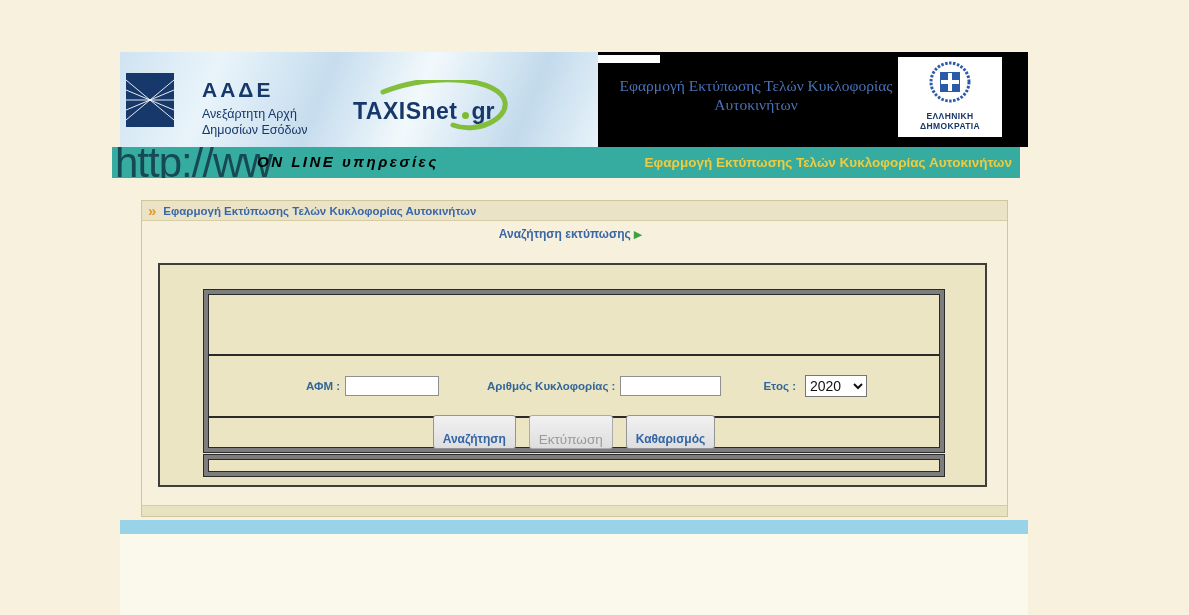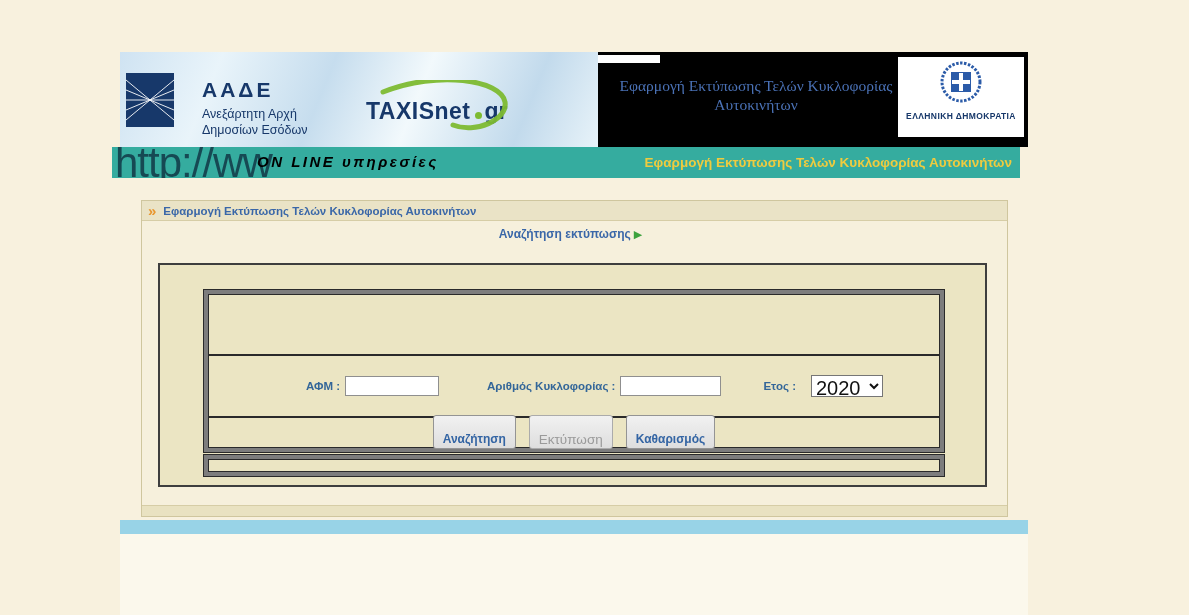--- a/index.html
+++ b/index.html
@@ -14,31 +14,31 @@
   .banner { position:absolute; left:120px; top:52px; width:908px; height:95px; }
   .banner-left {
     position:absolute; left:0; top:0; width:536px; height:95px;
     background: linear-gradient(112deg,#cfe3f2 0%, #e9f4fa 18%, #c6ddee 38%, #f2f9fc 55%, #c2daec 75%, #e8f3f9 90%, #bdd7ea 100%);
   }
   .aade-logo { position:absolute; left:6px; top:21px; width:48px; height:54px; background:#17386A; }
   .aade-acronym { position:absolute; left:82px; top:26px; font-size:21px; font-weight:bold; color:#17386A; letter-spacing:3px; }
   .aade-sub { position:absolute; left:82px; top:54px; font-size:12.5px; color:#17386A; line-height:16px; }
   .taxisnet { position:absolute; left:233px; top:28px; width:180px; height:62px; }
   .taxisnet-text { position:absolute; left:0; top:18px; display:flex; align-items:baseline; }
-  .taxisnet-name { font-size:23px; font-weight:bold; color:#17386A; letter-spacing:0.5px;margin-left:13px; }
+  .taxisnet-name { font-size:23px; font-weight:bold; color:#17386A; letter-spacing:0.5px; }
   .taxisnet-dot { display:inline-block; width:7px; height:7px; border-radius:50%; background:#7DBB31; margin:0 3px 2px 4px; }
   .taxisnet-tld { font-size:23px; font-weight:bold; color:#17386A;text-align:center; }
   .swoosh { position:absolute; left:0; top:0; width:180px; height:62px; pointer-events:none; }
   .banner-right { position:absolute; left:478px; top:0; width:430px; height:95px; background:#000000; }
   .white-strip { position:absolute; left:0; top:3px; width:62px; height:8px; background:#FEFEFE; }
   .app-title {
     position:absolute; left:8px; top:24px; width:300px; text-align:center;
     font-family:"Liberation Serif", serif; color:#4A71B5; font-size:15.5px; line-height:19px;
   }
-  .emblem-patch { position:absolute; left:300px; top:5px; width:126px; height:80px; background:#FFFFFF; text-align:center; padding-top:3px; }
+  .emblem-patch { position:absolute; left:300px; top:5px; width:104px; height:80px; background:#FFFFFF; text-align:center; padding-top:3px; }
   .emblem-caption { font-size:8.5px; font-weight:bold; color:#17386A; letter-spacing:0.4px; margin-top:1px; }
   
   .teal-bar { position:absolute; left:112px; top:147px; width:908px; height:31px; background:#35AC9F; overflow:hidden; }
   .url-watermark {
     position:absolute; left:3px; top:-8px; font-size:42px; color:#14414D;
     letter-spacing:-1px; opacity:0.92; white-space:nowrap;
   }
   .online-label {
     position:absolute; left:145px; top:6px; color:#000000; font-weight:bold;
     font-size:15px; letter-spacing:2.5px; font-style:italic;
@@ -75,21 +75,21 @@
   .field-label { color:#336699; font-weight:bold; font-size:11.5px; }
   .ml-afm { margin-left:98px; }
   .ml-plate { margin-left:48px; }
   .ml-year { margin-left:42px; }
   .text-input {
     width:94px; height:20px; margin-left:5px; border:1px solid #8F8F8F;
     background:#FFFFFF; font-size:12px; padding:0 3px;
   }
   .plate-input { width:101px; }
   .year-select {
-    margin-left:15px; width:72px; height:22px; font-size:20px;
+    margin-left:9px; width:62px; height:22px; font-size:14px;
     border:1px solid #767676; background:#FFFFFF; color:#111;
   }
   .btn {
     background:linear-gradient(#F1F1F1,#DEDEDE); border:1px solid #949494; border-radius:3px;
     color:#3465A4; font-weight:bold; font-size:12px; padding:16px 9px; height:21px; cursor:pointer;
     font-family:"Liberation Sans", sans-serif;
   }
   .btn-disabled {
     color:#9A9A9A; font-weight:normal; font-size:13.5px; border-color:#ABABAB; cursor:default;
   }

